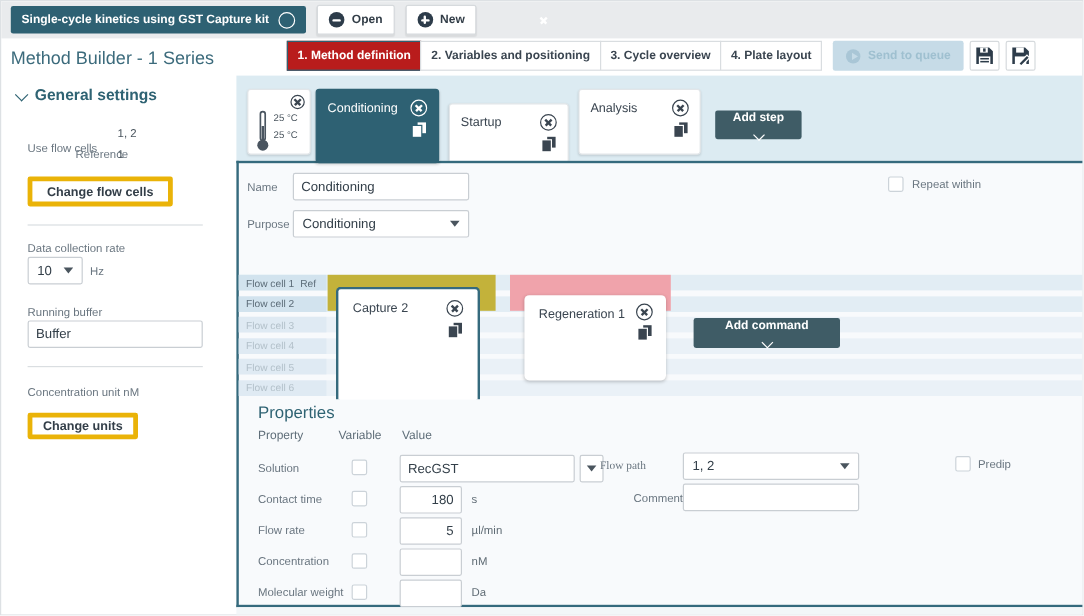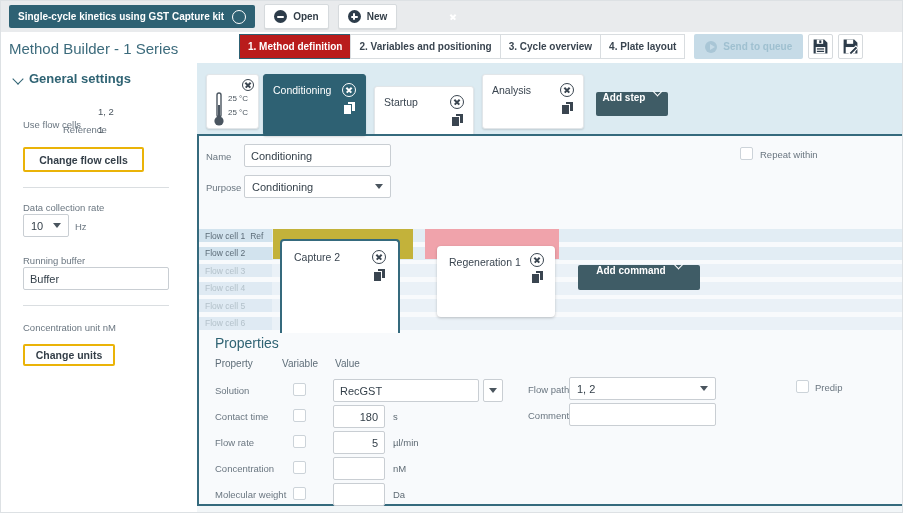--- a/index.html
+++ b/index.html
@@ -30,21 +30,21 @@
             border-top:3px solid transparent;border-bottom:3px solid transparent;}
   .tile{width:25px;height:25px;background:#fff;border:1px solid #d6dadd;border-radius:2px;display:flex;
         align-items:center;justify-content:center;margin-left:5px;box-sizing:border-box;}
 
   
   .side-sec{position:absolute;left:28px;top:70px;font-size:13px;font-weight:700;color:#2f6373;}
   .schev{position:absolute;left:13px;top:74px;width:7px;height:7px;border-right:1.6px solid #2f6373;
          border-bottom:1.6px solid #2f6373;transform:rotate(45deg);}
   .side-label{position:absolute;font-size:9.5px;color:#6a7680;}
   .side-val{position:absolute;font-size:9.5px;color:#4a555e;}
-  .side-btn{position:absolute;background:#fff;border:2px solid #eab308;border-radius:2px;font-weight:700;
+  .side-btn{position:absolute;background:#fff;border:4px solid #eab308;border-radius:2px;font-weight:700;
             font-size:10.5px;color:#333e48;display:flex;align-items:center;justify-content:center;box-sizing:border-box;}
   .divider{position:absolute;height:1px;background:#dadee1;}
 
   
   .strip{position:absolute;left:196px;top:62px;width:707px;height:71px;background:#dcebf2;}
   .card{position:absolute;background:#fff;border:1px solid #e2e6e9;border-radius:3px;
         box-shadow:0 1px 2px rgba(0,0,0,.13);box-sizing:border-box;}
   .card .ctitle{position:absolute;left:9px;top:9px;font-size:10.5px;color:#3a4550;}
   .cond{background:#2e6173;border-color:#2e6173;z-index:2;}
   .cond .ctitle{color:#fff;}
@@ -53,21 +53,21 @@
   .xic::before{transform:translate(-50%,-50%) rotate(45deg);}
   .xic::after{transform:translate(-50%,-50%) rotate(-45deg);}
   .xic.w{border-color:#fff;}
   .xic.w::before,.xic.w::after{background:#fff;}
   .cpy{position:absolute;width:11px;height:12px;}
   .cpy::before{content:"";position:absolute;right:0;top:0;width:7px;height:9px;background:#3a4550;}
   .cpy::after{content:"";position:absolute;left:0;bottom:0;width:7px;height:9px;background:#3a4550;box-shadow:0 0 0 1px #fff;}
   .cpy.w::before{background:#fff;}
   .cpy.w::after{background:#fff;box-shadow:0 0 0 1px #2e6173;}
   .dbtn{position:absolute;background:#3f5c66;border-radius:2px;color:#fff;font-size:10px;font-weight:700;
-        display:flex;justify-content:center;gap:9px;}
+        display:flex;align-items:center;justify-content:center;gap:9px;flex-direction:column;}
   .chev{width:6px;height:6px;border-right:1.8px solid #fff;border-bottom:1.8px solid #fff;transform:rotate(45deg);margin-top:-4px;}
   .temps{position:absolute;left:21px;top:17px;font-size:8px;color:#4a555e;line-height:14px;}
 
   
   .panel{position:absolute;left:196px;top:133px;width:707px;height:372px;background:#f8fafc;
          border:2px solid #356a7d;border-right:none;box-sizing:border-box;}
   .flabel{position:absolute;font-size:9.5px;color:#6a7680;}
   .ti{position:absolute;border:1px solid #c9ced3;border-radius:2px;font-family:"Liberation Sans","DejaVu Sans",sans-serif;
       font-size:11px;color:#333f49;padding:0 6px;background:#fff;box-sizing:border-box;height:23px;outline:none;}
   .ti.num{text-align:right;}
@@ -305,21 +305,21 @@
   <div class="plabel" style="left:214px;top:462px;">Concentration</div>
   <span class="cb" style="left:292px;top:460px;"></span>
   <input class="ti num" style="left: 332px; top: 456px; width: 52px;" value="">
   <div class="unit" style="left:392px;top:462px;">nM</div>
 
   <div class="plabel" style="left:214px;top:488px;">Molecular weight</div>
   <span class="cb" style="left:292px;top:486px;"></span>
   <input class="ti num" style="left: 332px; top: 482px; width: 52px;" value="">
   <div class="unit" style="left:392px;top:488px;">Da</div>
 
-  <div class="plabel" style="left:527px;top:383px;">Flow path</div>
+  <div class="plabel" style="left:499px;top:383px;font-family:Liberation Serif, serif;">Flow path</div>
   <div class="sel" style="left:568px;top:376px;width:147px;">
     <span>1, 2</span>
     <span class="tri"></span>
   </div>
   <div class="plabel" style="left:527px;top:409px;">Comment</div>
   <input class="ti" style="left: 568px; top: 402px; width: 147px;" value="">
 
   <span class="cb" style="left:795px;top:379px;"></span>
   <div class="plabel" style="left:814px;top:381px;">Predip</div>
 

